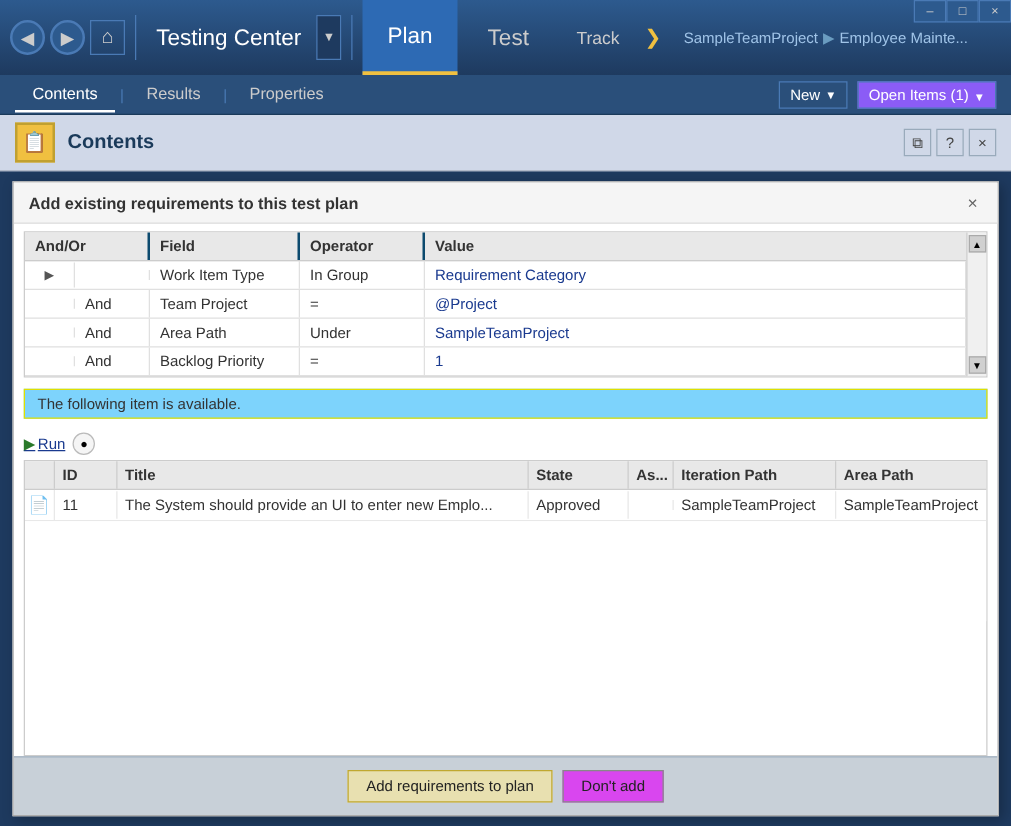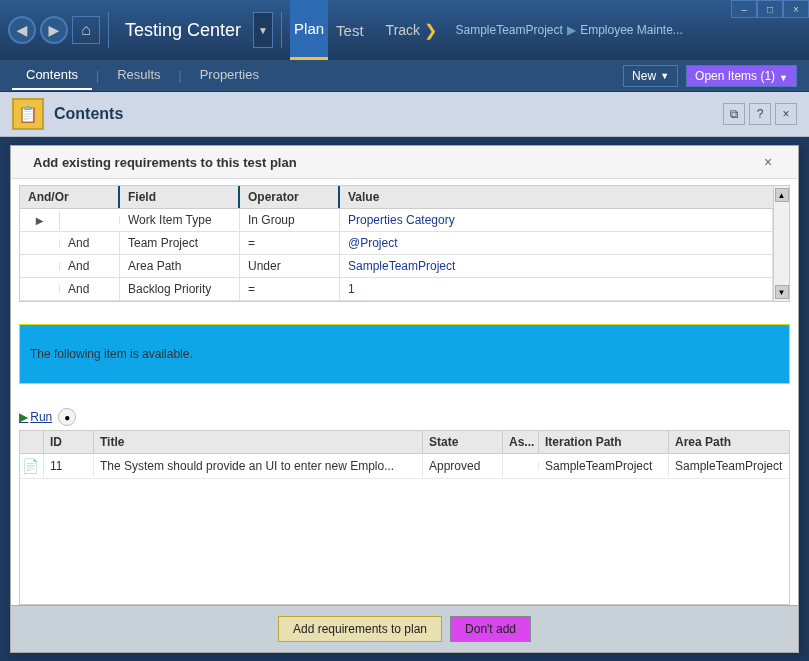--- a/index.html
+++ b/index.html
@@ -64,39 +64,39 @@
       background: #1e3a5f;
       border: 1px solid #4a7ab5;
       color: #ccc;
       font-size: 10px;
       display: flex; align-items: center; justify-content: center;
       cursor: pointer;
     }
 
     .tab-btn {
       height: 60px;
-      padding: 0 4px;
+      padding: 0 20px;
       background: transparent;
       border: none;
       color: #ccc;
-      font-size: 15px;
+      font-size: 18px;
       cursor: pointer;
       display: flex; align-items: center;
       position: relative;
     }
 
     .track-btn {
       height: 60px;
       padding: 0 14px;
       background: transparent;
       border: none;
       color: #ccc;
       font-size: 14px;
       cursor: pointer;
-      display: flex; align-items: center; gap: 4px;
+      display: flex; align-items: center; gap: 20px;
     }
     .track-arrow { color: #f0c040; font-size: 16px; }
 
     .breadcrumb {
       color: #a0c4e8;
       font-size: 12px;
       display: flex; align-items: center; gap: 4px;
     }
     .breadcrumb-sep { color: #6a9cc0; }
 
@@ -163,21 +163,21 @@
       border: 1px solid #9ab;
       background: #d0d8e8;
       display: flex; align-items: center; justify-content: center;
       cursor: pointer;
       font-size: 12px;
       color: #444;
     }
     .dialog-title-bar {
       background: #f5f5f5;
       border-bottom: 1px solid #ddd;
-      padding: 8px 22px;
+      padding: 8px 12px;
       display: flex; align-items: center; justify-content: space-between;
     }
     .dialog-title {
       font-size: 13px;
       font-weight: 600;
       color: #333;
     }
     .dialog-close {
       width: 16px; height: 16px;
       background: none; border: none;
@@ -214,24 +214,24 @@
       border-right: 1px solid #e0e0e0;
     }
     .qr-cell:nth-child(1) { width: 40px; display:flex; align-items:center; justify-content:center; }
     .qr-cell:nth-child(2) { width: 60px; }
     .qr-cell:nth-child(3) { width: 120px; }
     .qr-cell:nth-child(4) { width: 100px; }
     .qr-cell:nth-child(5) { flex: 1; color: #1a3a8f; }
 
     
     .results-notice {
-      background: #0ea5e9;
+      background: #7dd3fc;
       border: 1px solid #e0e000;
-      margin: 20px 8px;
-      padding: 22px 10px;
+      margin: 7px 8px;
+      padding: 4px 10px;
       font-size: 12px;
       color: #333;
     }
     .run-row {
       display: flex; align-items: center; gap: 6px;
       margin: 4px 8px;
     }
     .run-btn {
       background: none; border: none;
       color: #1a3a8f;
@@ -444,21 +444,21 @@
             <div class="qgh-cell" style="border-right:none; flex:1;">Value</div>
           </div>
 
           <div class="query-row">
             <div class="qr-cell" style="width:40px; justify-content:center;">
               <span style="font-size:10px; color:#555;">▶</span>
             </div>
             <div class="qr-cell" style="width:60px;"></div>
             <div class="qr-cell" style="width:120px;">Work Item Type</div>
             <div class="qr-cell" style="width:100px;">In Group</div>
-            <div class="qr-cell" style="flex:1; color:#1a3a8f;">Properties Category</div>
+            <div class="qr-cell" style="flex:1; color:#1a3a8f;">Requirement Category</div>
           </div>
 
           <div class="query-row">
             <div class="qr-cell" style="width:40px;"></div>
             <div class="qr-cell" style="width:60px;">And</div>
             <div class="qr-cell" style="width:120px;">Team Project</div>
             <div class="qr-cell" style="width:100px;">=</div>
             <div class="qr-cell" style="flex:1; color:#1a3a8f;">@Project</div>
           </div>
 

